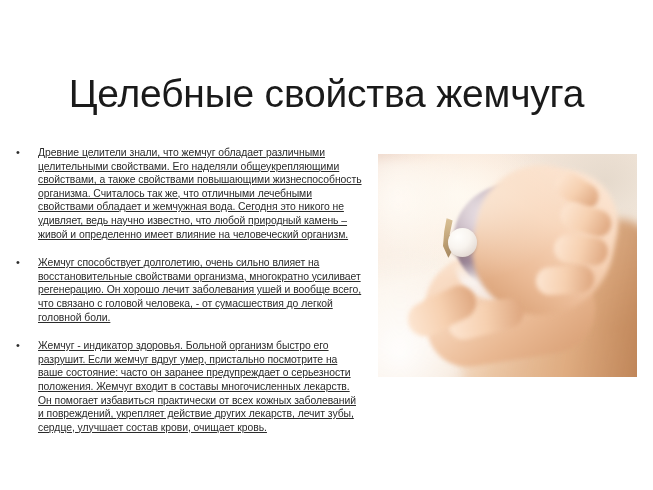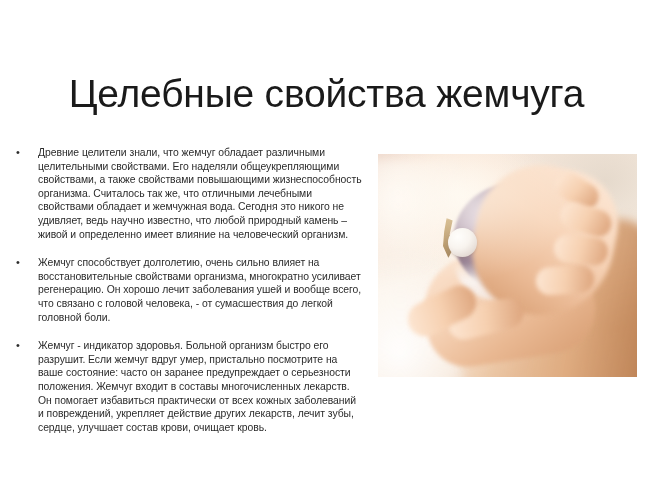--- a/index.html
+++ b/index.html
@@ -54,21 +54,21 @@
   }
   .bullet-item:last-child { margin-bottom: 0; }
   .bullet-marker {
     position: absolute;
     left: 4px;
     top: 0;
     font-size: 11px;
     line-height: 13.6px;
     color: #2b2b2b;
   }
-  .bullet-text { display: block; }
+  .bullet-text { display: block; text-decoration: underline; }
 
   
   .photo-frame {
     position: absolute;
     left: 378px;
     top: 118px;
     width: 259px;
     height: 223px;
     overflow: hidden;
     background: #f3e4da;

